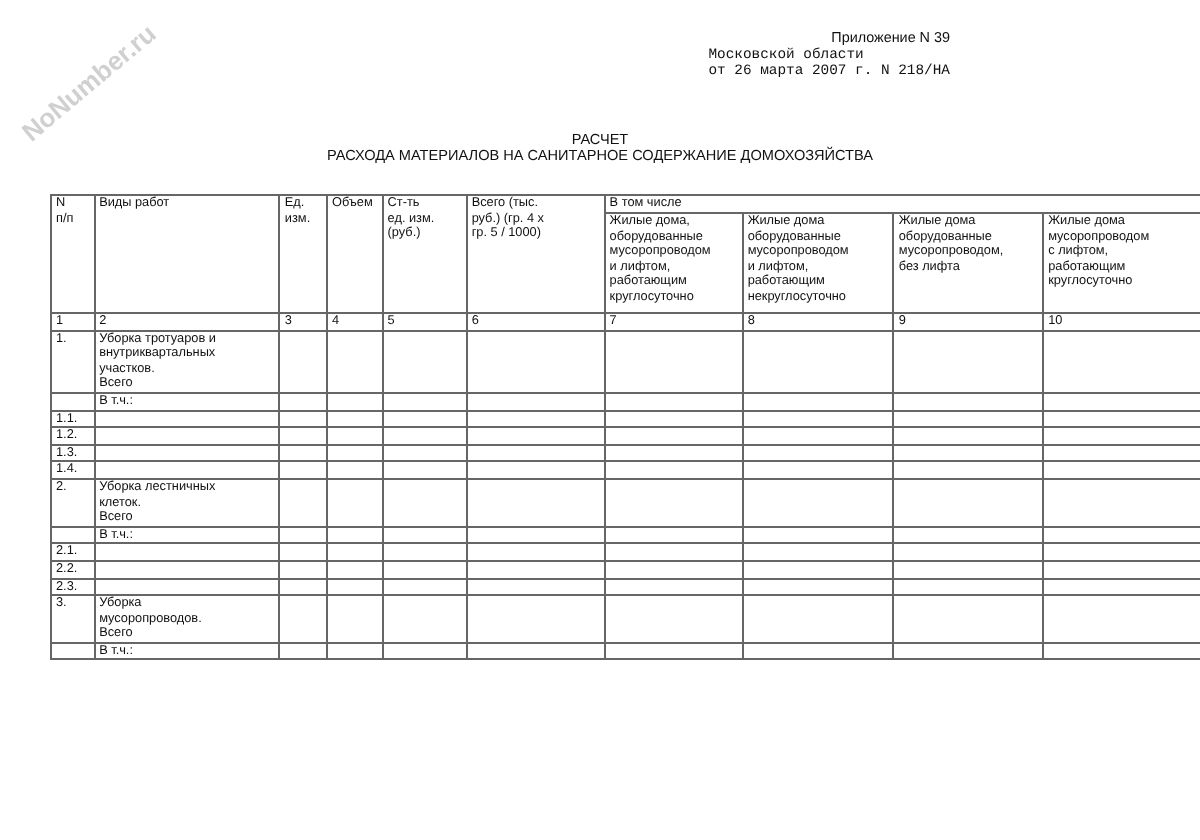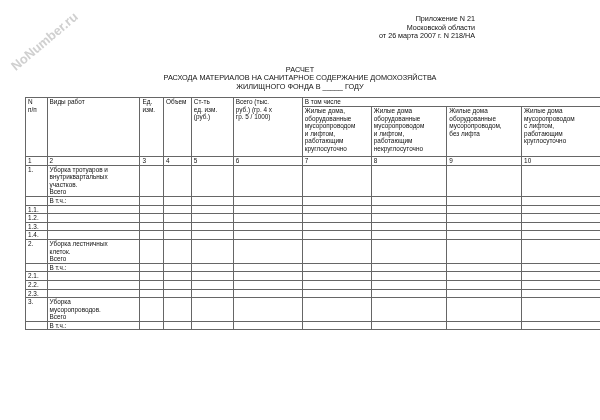--- a/index.html
+++ b/index.html
@@ -1,46 +1,45 @@
 <!DOCTYPE html>
 <html><head>
 <meta charset="utf-8">
 <style>
   html, body { margin:0; padding:0; background:#fff; }
   body { width:600px; height:420px; position:relative; overflow:hidden; font-family:"Liberation Sans", sans-serif; color:#111; }
   .watermark { position:absolute; left:2px; top:22px; transform:rotate(-40deg); transform-origin:left top; color:#d0d0d0; font-size:13px; font-weight:bold; white-space:nowrap; top:62px; left:8px; }
   .appendix { position:absolute; right:125px; top:15px; text-align:right; font-size:7.2px; line-height:8.6px; }
   .appendix div { white-space:nowrap; }
-  .appendix .l4, .appendix .l5 { text-align:right; }
+  .appendix .l4, .appendix .l5 { text-align:left;font-family:Liberation Mono, monospace; }
   .title { position:absolute; left:140px; width:320px; top:66px; text-align:center; font-size:7.3px; line-height:8.3px; }
   table { position:absolute; left:25px; top:97px; border-collapse:collapse; table-layout:fixed; font-size:6.4px; line-height:7.6px; }
   td { border:1px solid #666; vertical-align:top; padding:0 2px; overflow:hidden; white-space:nowrap; }
   .rightopen { border-right:none; }
   tr.hdr1 td { height:8px; }
   tr.hdr2 td { height:49px; }
   tr.nums td { height:7px; }
   tr.row td { height:7.4px; }
   tr.bigrow4 td { height:30px; }
   tr.bigrow3 td { height:22px; }
 </style>
 </head>
 <body>
 
 <div class="watermark">NoNumber.ru</div>
 
 <div class="appendix">
-  <div>Приложение N 21</div>
+  <div>Приложение N 39</div>
   <div class="l4">Московской области</div>
   <div class="l5">от 26 марта 2007 г. N 218/НА</div>
 </div>
 
 <div class="title">
   <div>РАСЧЕТ</div>
   <div>РАСХОДА МАТЕРИАЛОВ НА САНИТАРНОЕ СОДЕРЖАНИЕ ДОМОХОЗЯЙСТВА</div>
-  <div>ЖИЛИЩНОГО ФОНДА В _____ ГОДУ</div>
 </div>
 
 <table>
   <colgroup>
     <col style="width:22px">
       <col style="width:95px">
       <col style="width:24px">
       <col style="width:28px">
       <col style="width:43px">
       <col style="width:71px">

